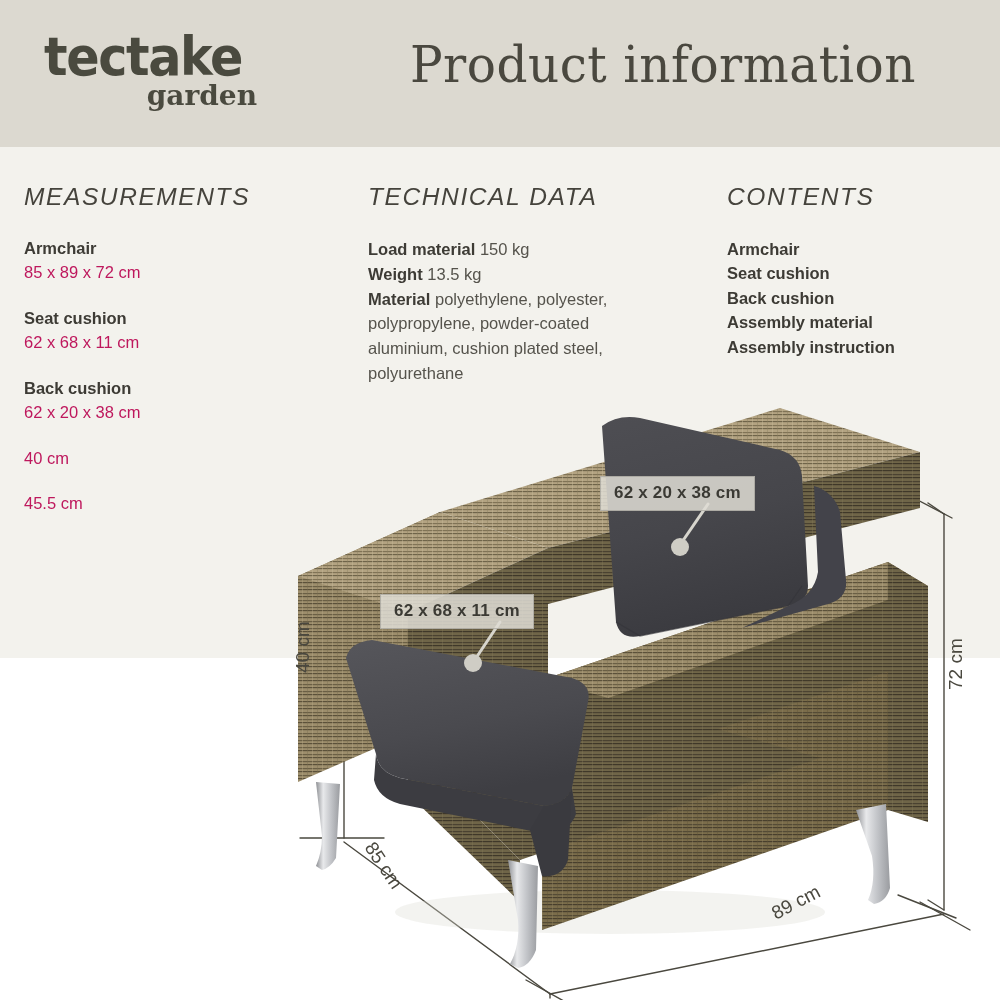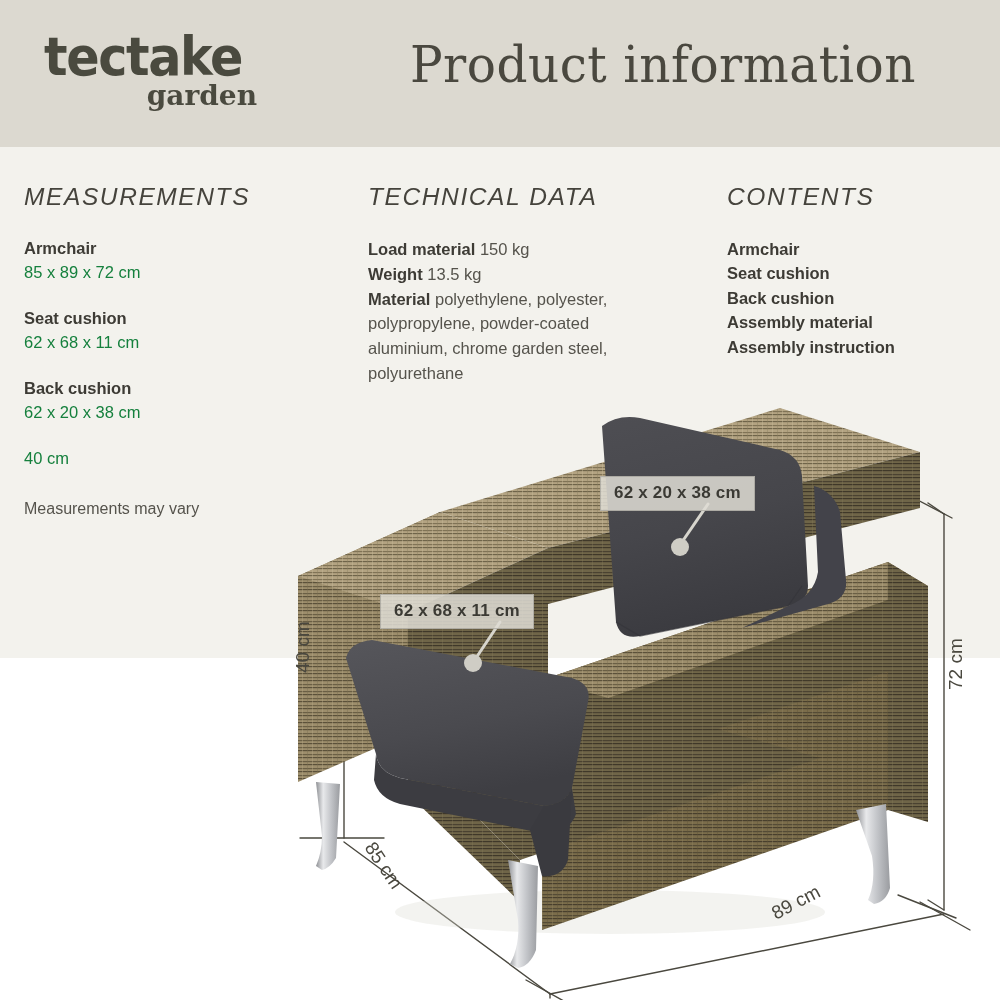--- a/index.html
+++ b/index.html
@@ -99,21 +99,21 @@
     font-weight: 700;
     font-size: 16.5px;
     color: #3d3b35;
     line-height: 1.45;
     white-space: nowrap;
   }
   .meas-value {
     font-family: "Liberation Sans", sans-serif;
     font-weight: 400;
     font-size: 16.5px;
-    color: #15803d;
+    color: #be185d;
     line-height: 1.45;
     white-space: nowrap;
   }
   #meas-footnote {
     margin-top: 30px;
     font-family: "Liberation Sans", sans-serif;
     font-weight: 400;
     font-size: 16px;
     color: #55534c;
   }
@@ -217,39 +217,39 @@
         <div class="meas-value">62 x 68 x 11 cm</div>
       </div>
       <div class="meas-group">
         <div class="meas-label">Back cushion</div>
         <div class="meas-value">62 x 20 x 38 cm</div>
       </div>
       <div class="meas-group">
         <div class="meas-value">40 cm</div>
       </div>
       <div class="meas-group">
-      </div>
-
-      <div id="meas-footnote">Measurements may vary</div>
+        <div class="meas-value">45.5 cm</div>
+      </div>
+
     </div>
 
     <div class="col" id="col-technical">
       <div class="col-heading">TECHNICAL DATA</div>
 
       <div class="tech-row">
         <span class="tech-key">Load material</span>
         <span>150 kg</span>
       </div>
       <div class="tech-row">
         <span class="tech-key">Weight</span>
         <span>13.5 kg</span>
       </div>
       <div class="tech-row">
         <span class="tech-key">Material</span>
-        <span>polyethylene, polyester, polypropylene, powder-coated aluminium, chrome garden steel, polyurethane</span>
+        <span>polyethylene, polyester, polypropylene, powder-coated aluminium, cushion plated steel, polyurethane</span>
       </div>
     </div>
 
     <div class="col" id="col-contents">
       <div class="col-heading">CONTENTS</div>
       <div class="contents-item">Armchair</div>
       <div class="contents-item">Seat cushion</div>
       <div class="contents-item">Back cushion</div>
       <div class="contents-item">Assembly material</div>
       <div class="contents-item">Assembly instruction</div>

